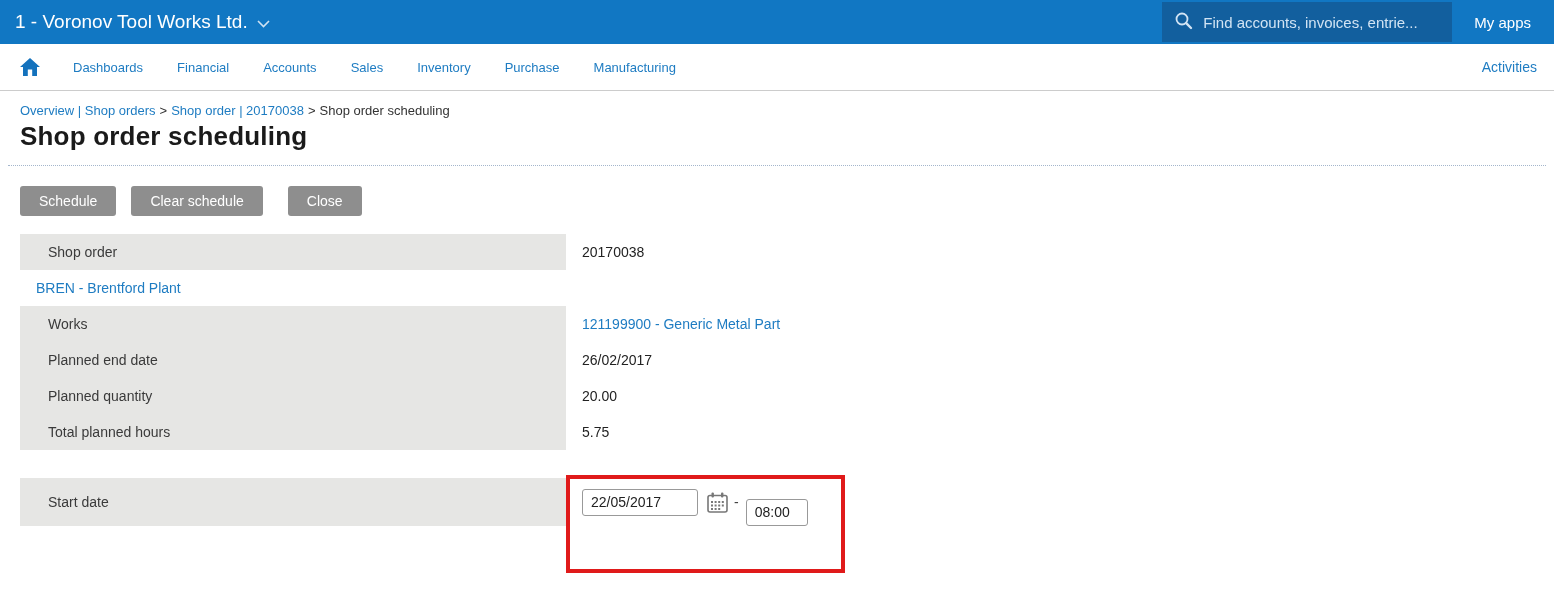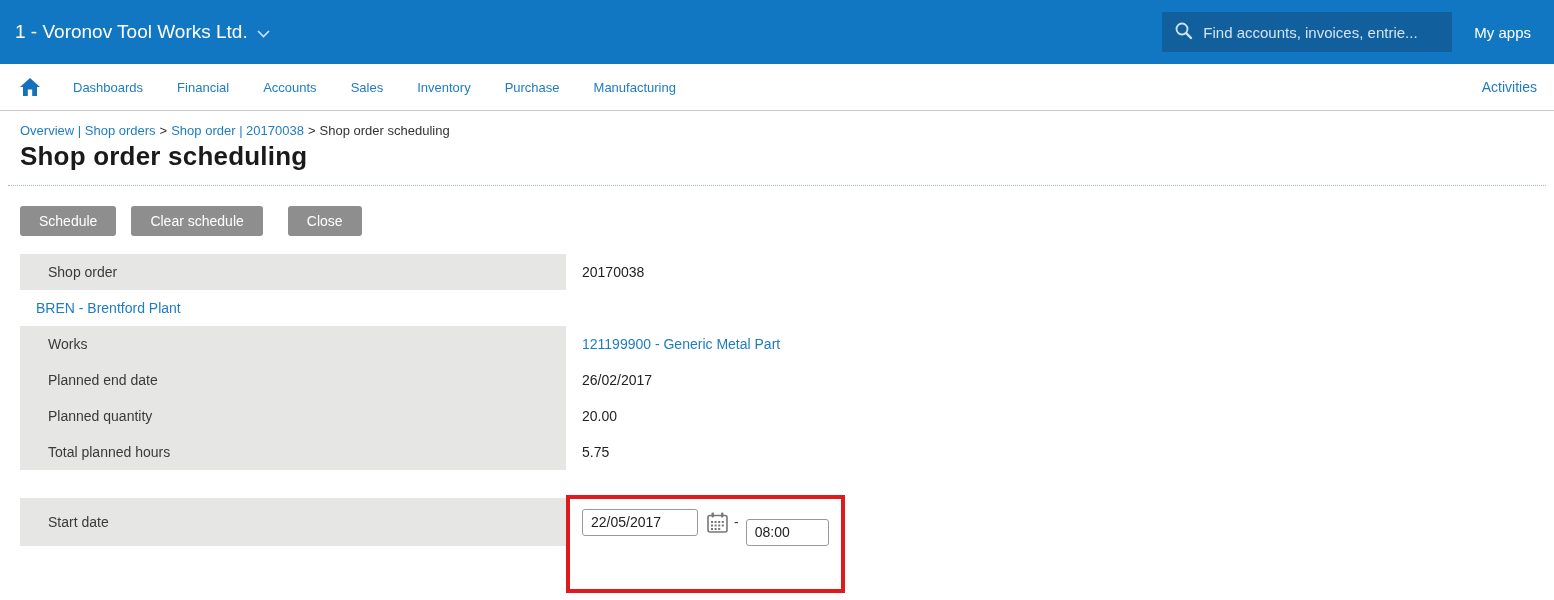--- a/index.html
+++ b/index.html
@@ -1,19 +1,19 @@
 <!DOCTYPE html>
 <html><head>
 <meta charset="utf-8">
 <style>
   * { margin:0; padding:0; box-sizing:border-box; }
   html,body { width:1554px; height:600px; background:#fff; font-family:"Liberation Sans", sans-serif; overflow:hidden; }
 
   
-  .topbar { height:64px; background:#1177c3; display:flex; align-items:center; padding:4px 15px; }
+  .topbar { height:44px; background:#1177c3; display:flex; align-items:center; padding:4px 15px; }
   .company { display:flex; align-items:center; gap:9px; color:#fff; font-size:19px; cursor:pointer; }
   .company svg { margin-top:3px; }
   .topbar-spacer { flex:1; }
   .searchbox { width:290px; height:40px; background:#125f9e; display:flex; align-items:center; padding:0 12px; margin-right:14px; }
   .searchbox svg { flex:none; margin-right:10px; }
   .searchbox input { background:transparent; border:none; outline:none; color:#ffffff; font-size:15px; width:100%; font-family:"Liberation Sans", sans-serif; }
   .searchbox input::placeholder { color:#d2e4f4; opacity:1; }
   .myapps { color:#fff; font-size:15px; padding:0 8px; cursor:pointer; white-space:nowrap; }
 
   
@@ -51,21 +51,21 @@
   .srow-2 { height:48px; }
   .srow .lbl { width:546px; background:#e6e6e4; padding-left:28px; display:flex; align-items:center; font-size:14px; color:#3a3a3a; }
   .srow .val { padding-left:16px; display:flex; align-items:center; }
 
   .select { display:flex; height:27px; border:1px solid #8f8f8f; border-radius:2px; background:#fff; cursor:pointer; overflow:hidden; }
   .select .sel-text { width:72px; padding-left:8px; font-size:14px; color:#222; display:flex; align-items:center; }
   .select .sel-arrow { width:26px; background:#e3e3e3; border-left:1px solid #9a9a9a; display:flex; align-items:center; justify-content:center; }
 
   .txt-input { height:27px; border:1px solid #999; border-radius:3px; padding:0 8px; font-size:14px; color:#222; font-family:"Liberation Sans", sans-serif; outline:none; }
   .date-input { width:116px; }
-  .time-input { width:83px;margin-top:20px; }
+  .time-input { width:62px;margin-top:20px; }
   .cal-btn { background:none; border:none; padding:0; margin-left:9px; cursor:pointer; display:flex; align-items:center; }
   .dash { margin:0 7px 0 6px; color:#444; font-size:14px; }
 
   .red-highlight { position:absolute; left:546px; top:-3px; width:279px; height:98px; border:4px solid #e01a1a; pointer-events:none; }
 </style>
 </head>
 <body>
 
 <div class="topbar">
   <div class="company">

